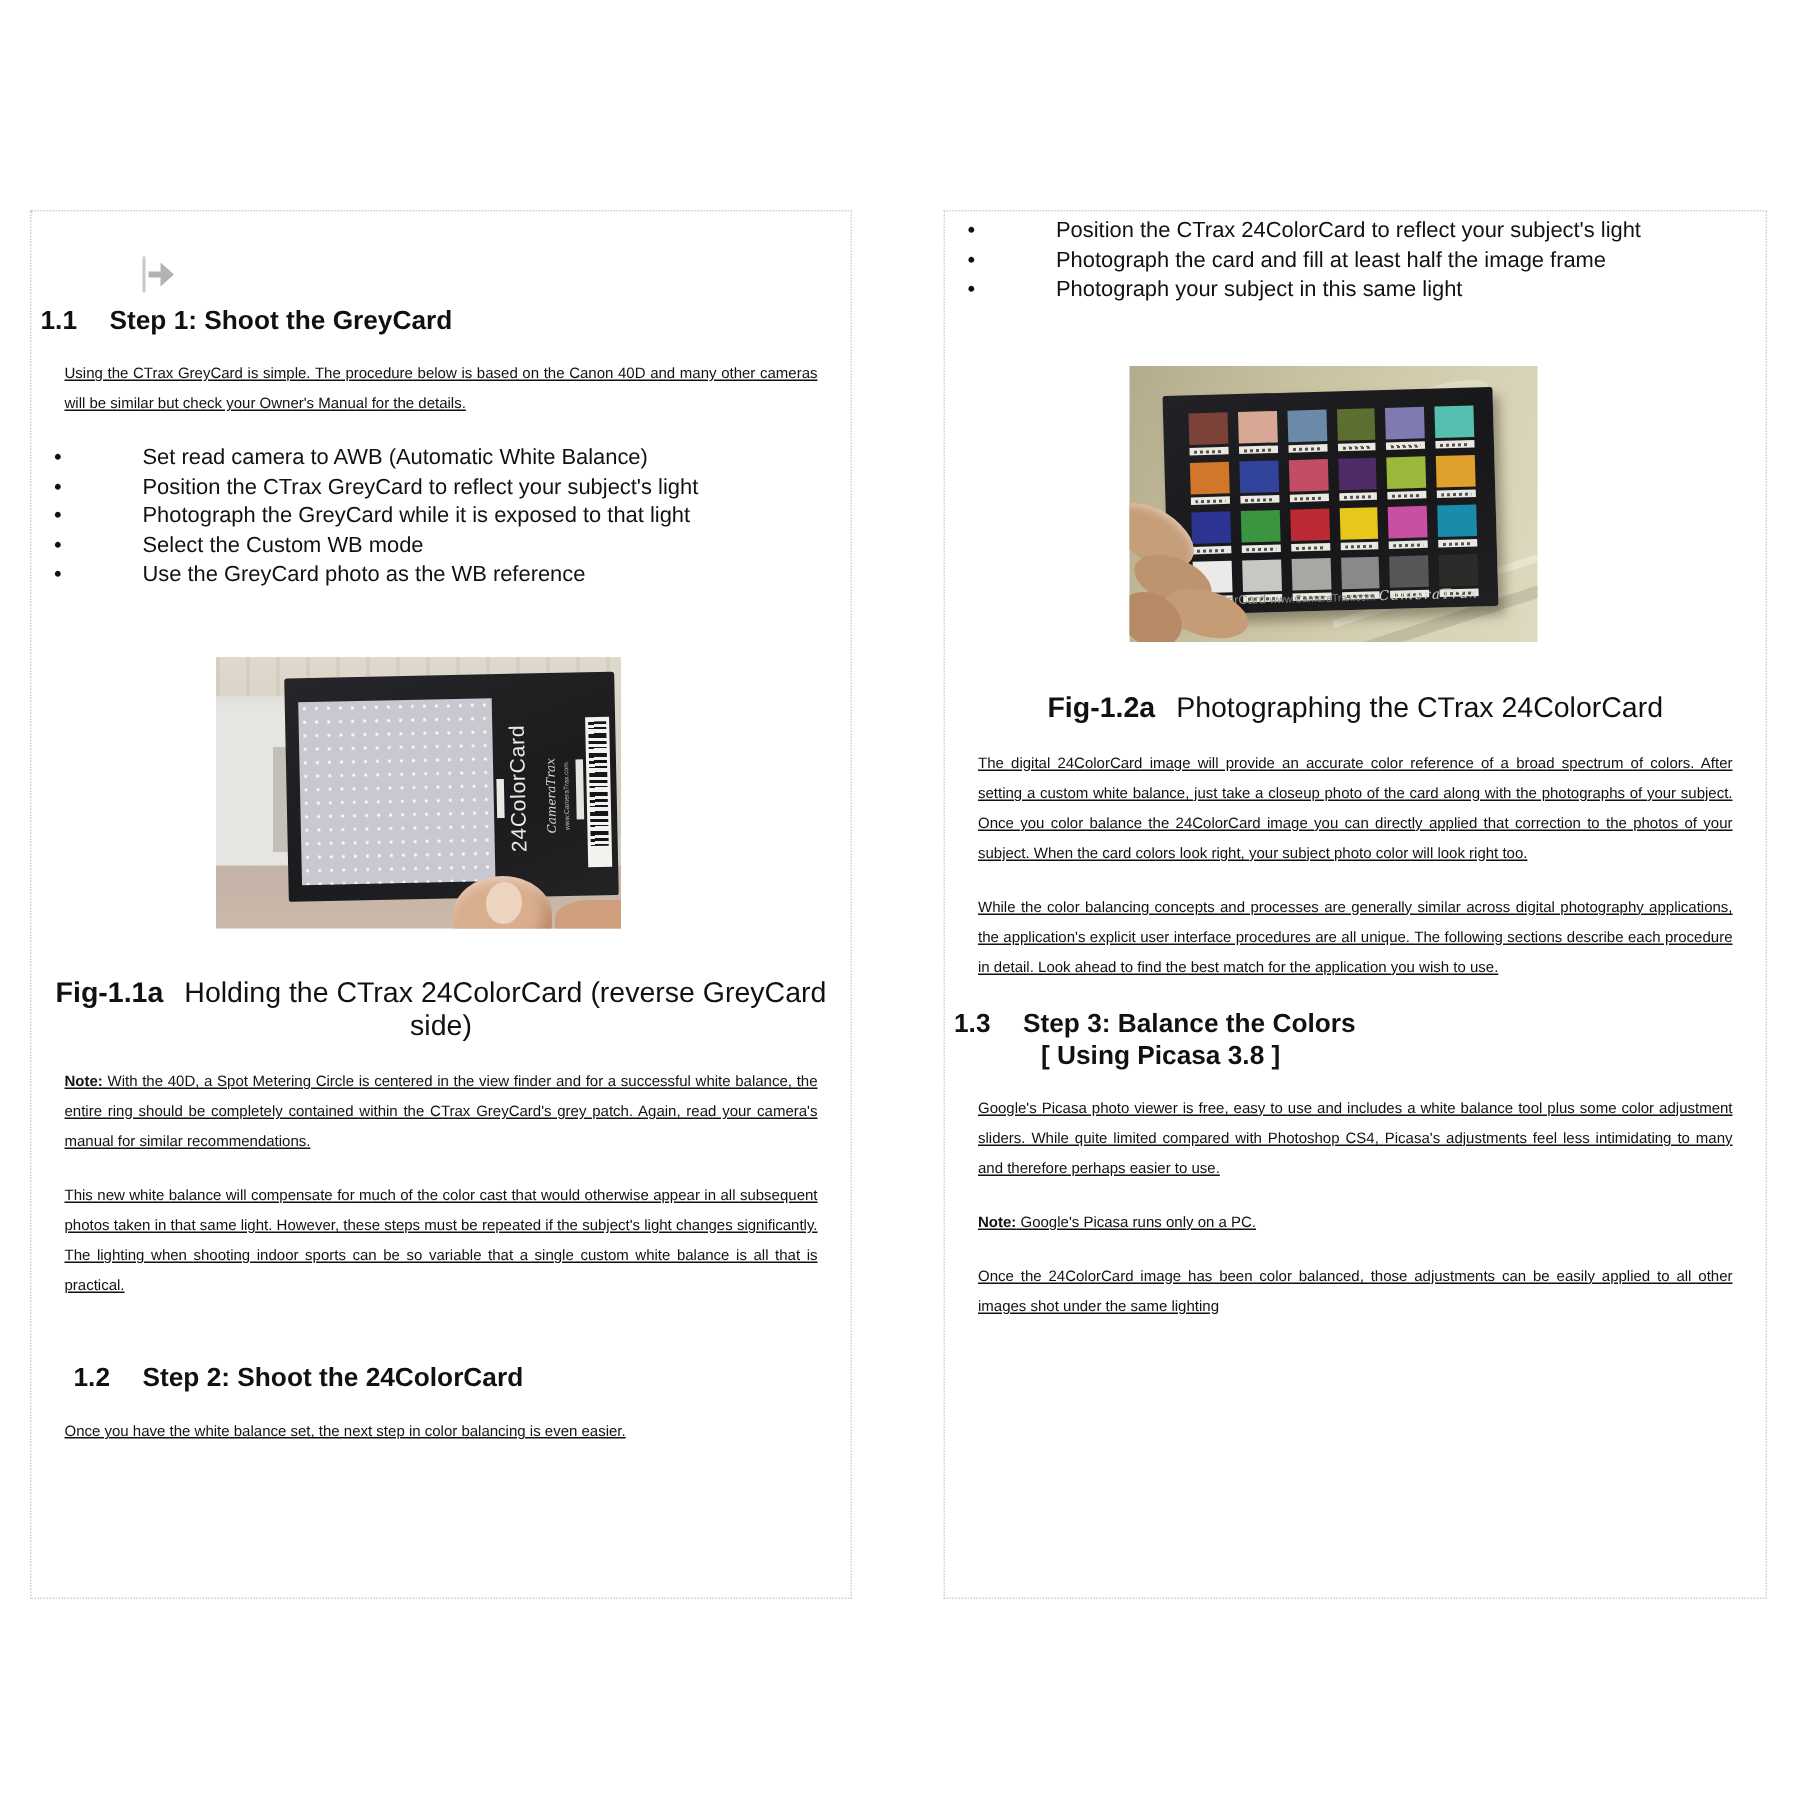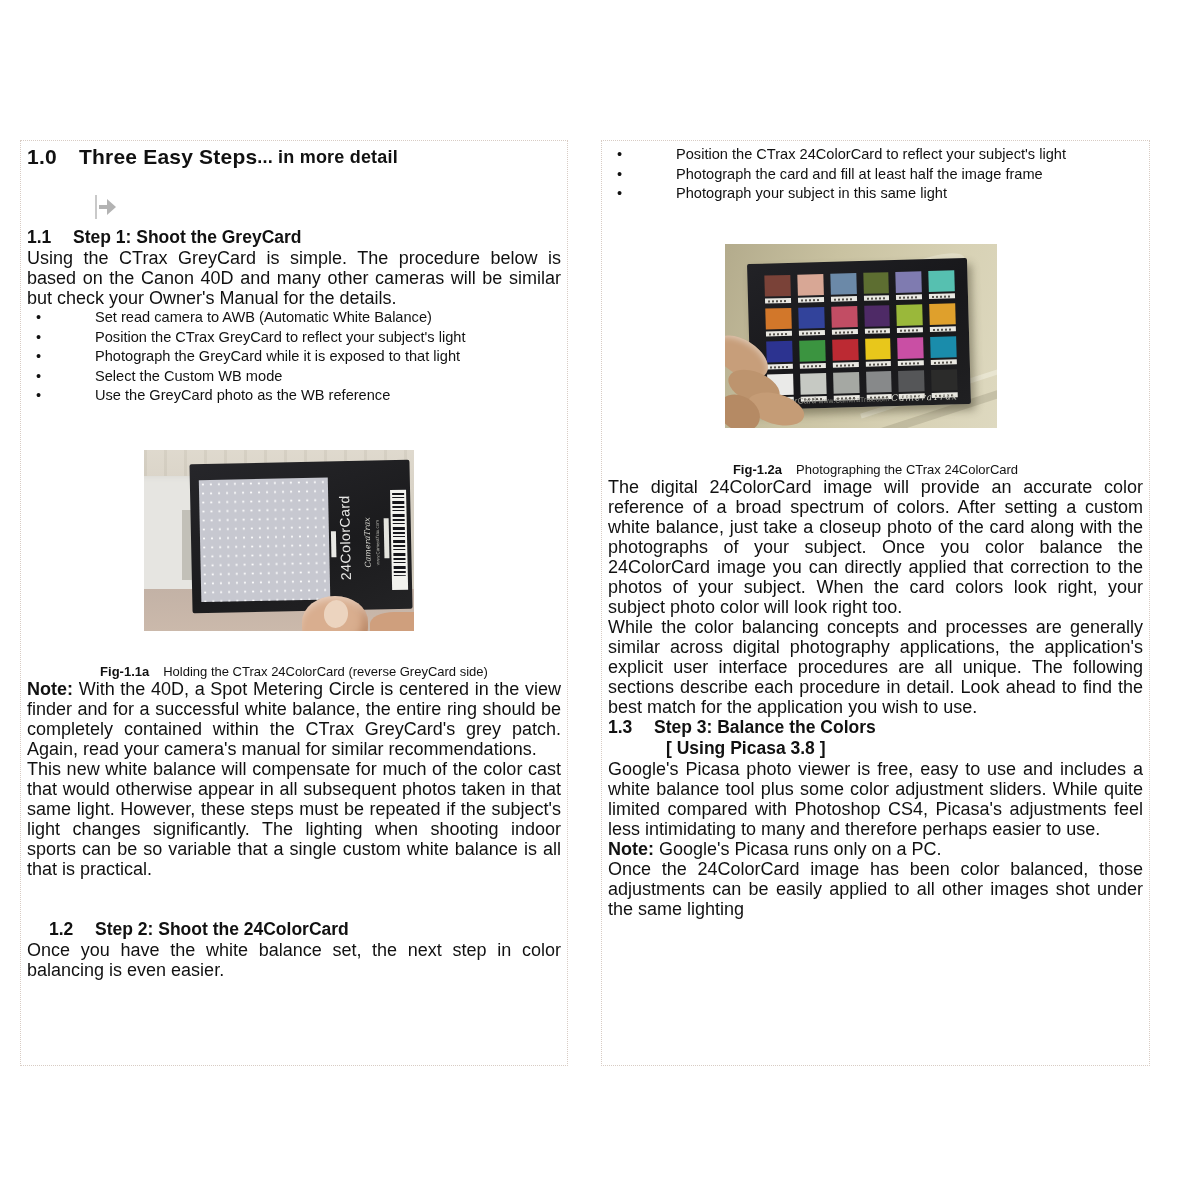--- a/index.html
+++ b/index.html
@@ -1,39 +1,39 @@
 <!DOCTYPE html>
 <html><head>
 <meta charset="utf-8">
 <style>
   html,body{margin:0;padding:0;background:#ffffff;}
   body{width:1200px;height:1200px;position:relative;font-family:"Liberation Sans", sans-serif;color:#111;}
   .col{position:absolute;top:140px;height:926px;border:1px dotted #d8ccc4;padding:4px 6px;box-sizing:border-box;background:#fff;}
   .col-left{left:20px;width:548px;}
-  .col-right{left:601px;width:549px;}
+  .col-right{left:629px;width:549px;}
 
   
   .h1{display:flex;font-weight:bold;font-size:21px;letter-spacing:.2px;margin:0;}
   .h1 .num{width:52px;flex:none;}
   .h1 .suffix{font-size:18px;align-self:flex-end;padding-bottom:1px;}
   .h2{display:flex;font-weight:bold;font-size:17.5px;margin:0;}
   .h2 .num{width:46px;flex:none;}
   .h2 .t2{margin-left:12px;}
 
   
-  p.body{font-size:18px;line-height:20px;text-align:justify;margin:0;}
+  p.body{font-size:10px;line-height:20px;text-align:justify;margin:16px;text-decoration:underline;}
   .note-label{font-weight:bold;}
 
   
   ul.bullets{list-style:none;margin:0;padding:0;font-size:14.6px;line-height:19.6px;}
   ul.bullets li{position:relative;padding-left:68px;}
   ul.bullets li:before{content:"\2022";position:absolute;left:9px;top:0;}
 
   
-  .caption{font-size:13px;text-align:center;margin:0;}
+  .caption{font-size:19px;text-align:center;margin:0;}
   .caption .fig-label{font-weight:bold;margin-right:14px;}
 
   
   .tabmark{height:26px;margin:26px 0 6px 68px;position:relative;width:30px;}
   .tabmark .bar{position:absolute;left:0;top:0;width:2px;height:24px;background:#c9c9c9;}
   .tabmark .stem{position:absolute;left:4px;top:10px;width:9px;height:4px;background:#b3b3b3;}
   .tabmark .head{position:absolute;left:12px;top:4px;width:0;height:0;border-left:9px solid #b3b3b3;border-top:8px solid transparent;border-bottom:8px solid transparent;}
 
   
   .photo{position:relative;overflow:hidden;}
@@ -82,25 +82,20 @@
   .p2-f1{position:absolute;left:2px;top:128px;width:54px;height:30px;background:#bd946e;border-radius:50%;transform:rotate(22deg);}
   .p2-f2{position:absolute;left:22px;top:150px;width:58px;height:30px;background:#c59c76;border-radius:50%;transform:rotate(16deg);}
   .p2-f3{position:absolute;left:-8px;top:152px;width:44px;height:34px;background:#b58a64;border-radius:50%;transform:rotate(30deg);}  .mt18{margin-top:18px;} .mt19{margin-top:19px;} .mt20{margin-top:20px;}
   .mt21{margin-top:21px;} .mt23{margin-top:23px;} .mt33{margin-top:33px;} .mt34{margin-top:34px;}
   .mt38{} .mt40{margin-top:40px;margin-left:22px;}
 </style>
 </head>
 <body>
 
 <div class="col col-left">
-  <div class="h1">
-    <span class="num">1.0</span>
-    <span>Three Easy Steps</span>
-    <span class="suffix"> ... in more detail</span>
-  </div>
 
   <div class="tabmark">
     <span class="bar"></span>
       <span class="stem"></span>
       <span class="head"></span>
   </div>
 
   <div class="h2">
     <span class="num">1.1</span>
     <span>Step 1: Shoot the GreyCard</span>

